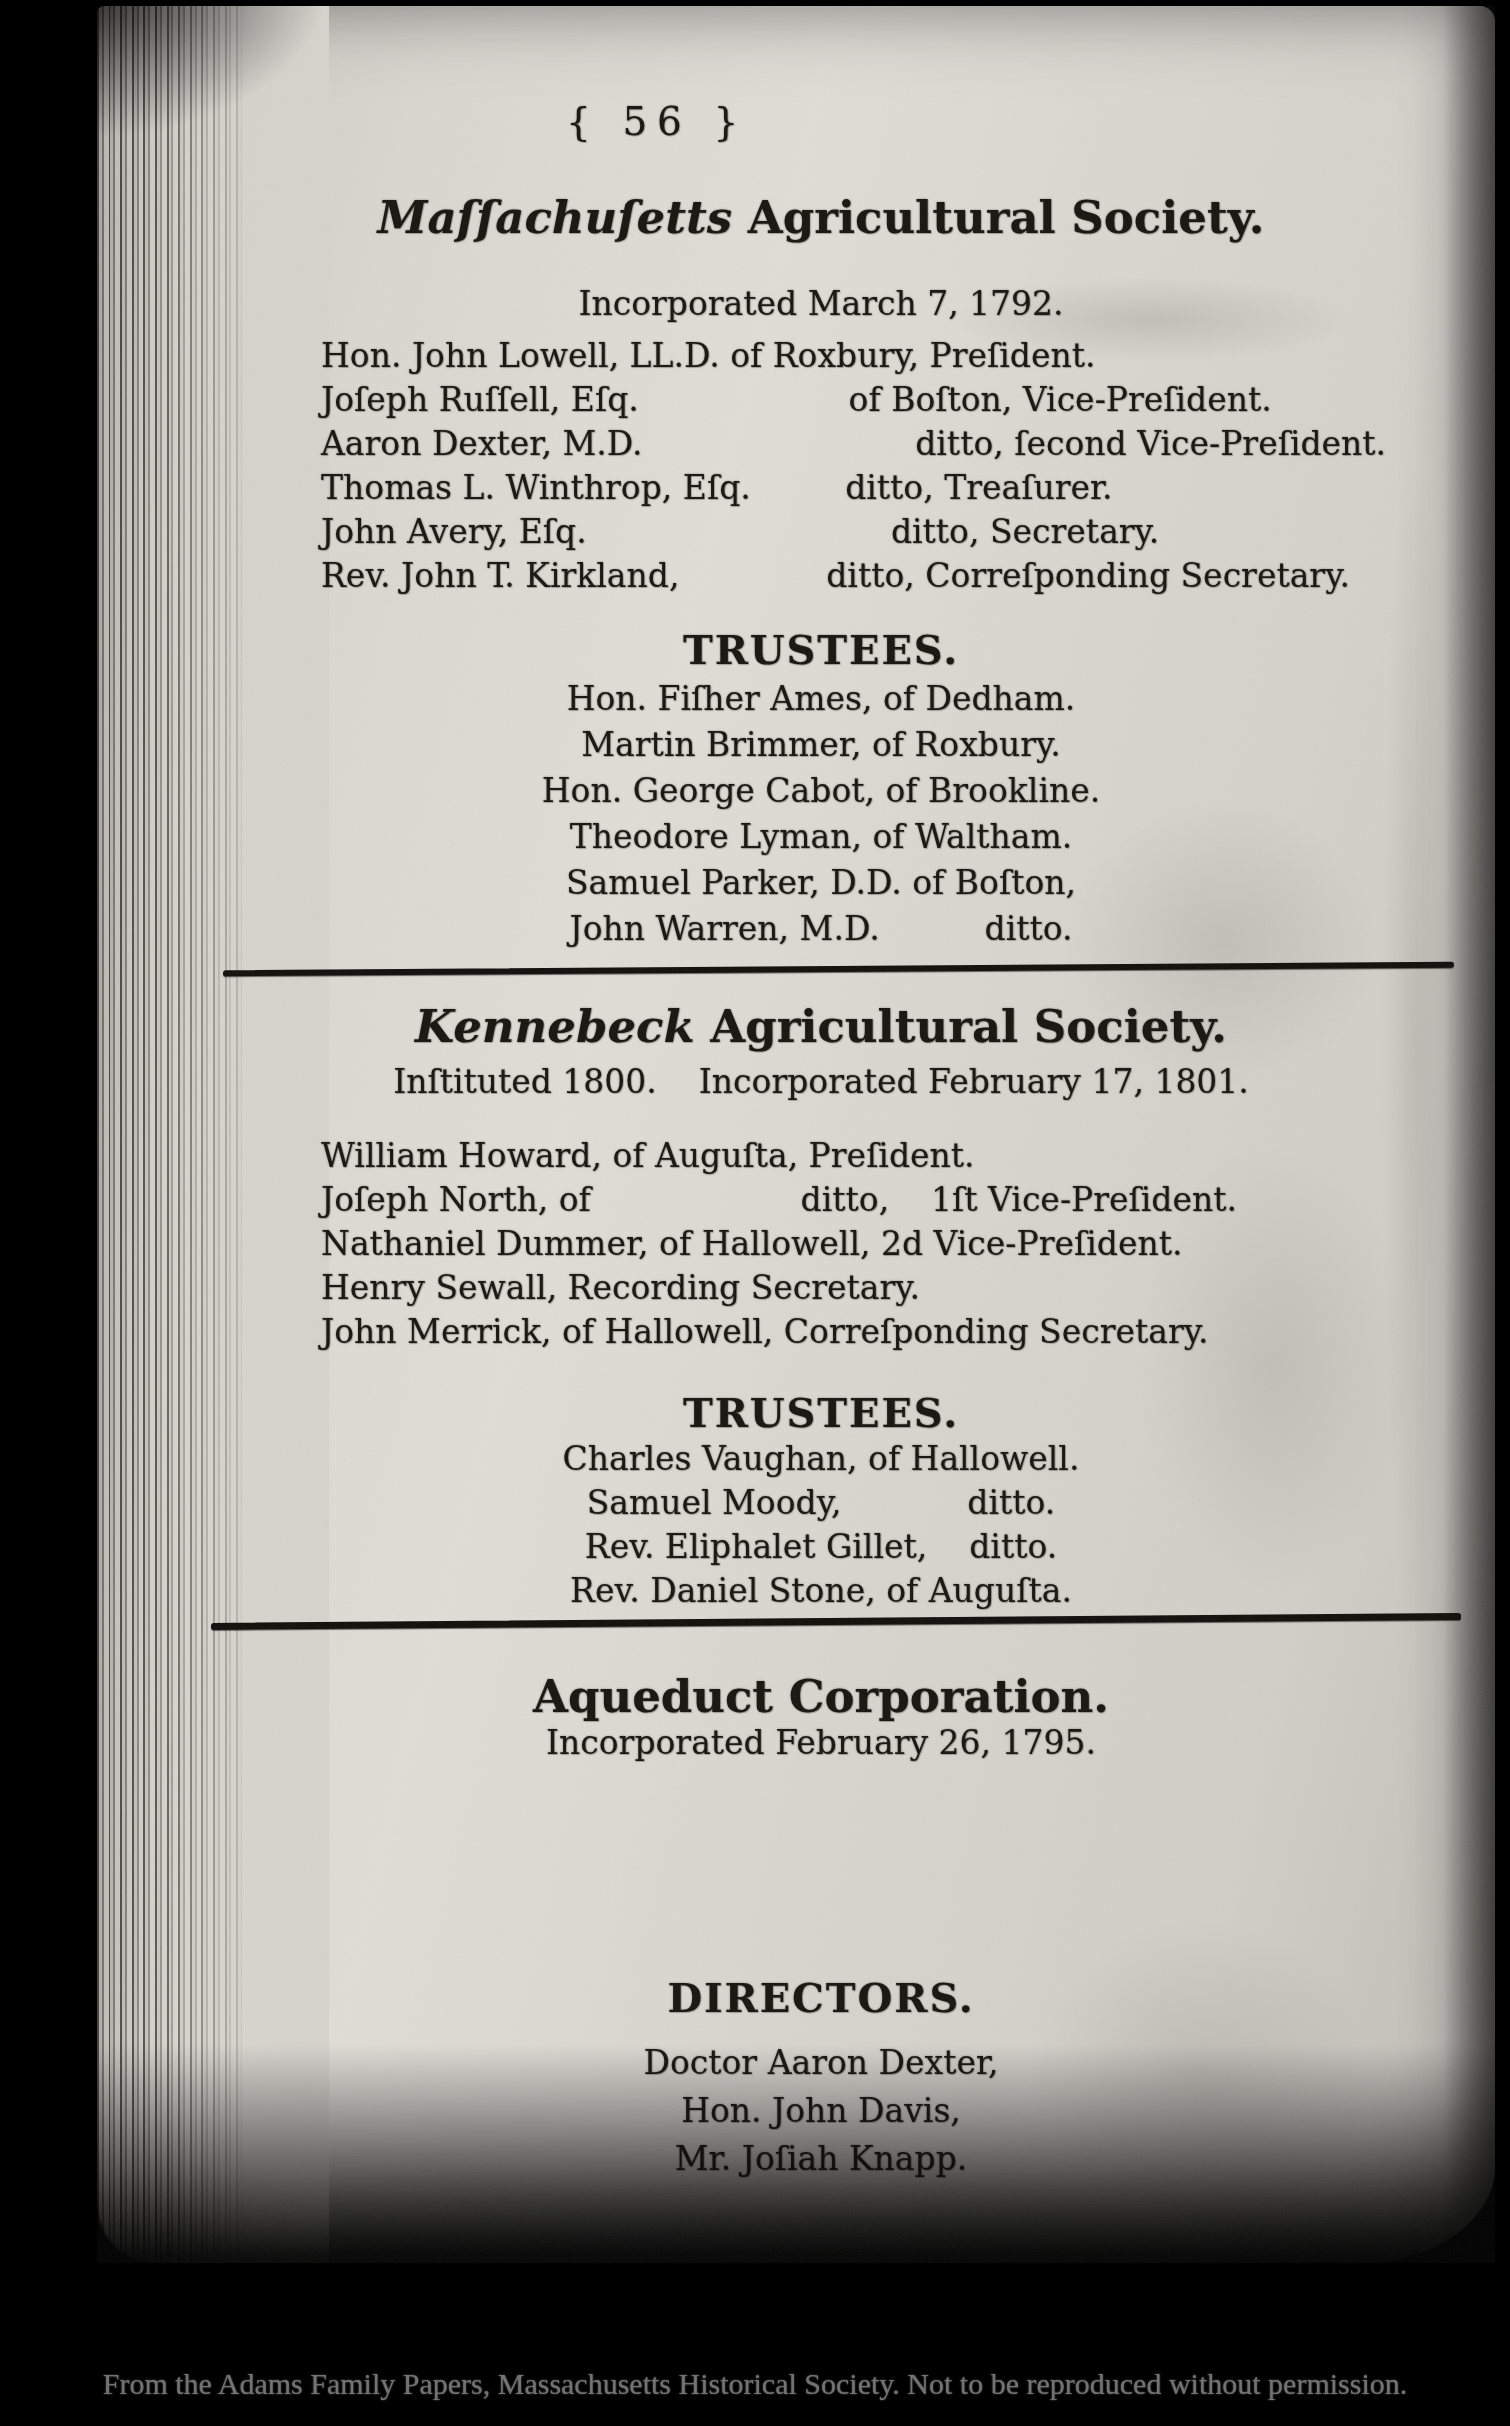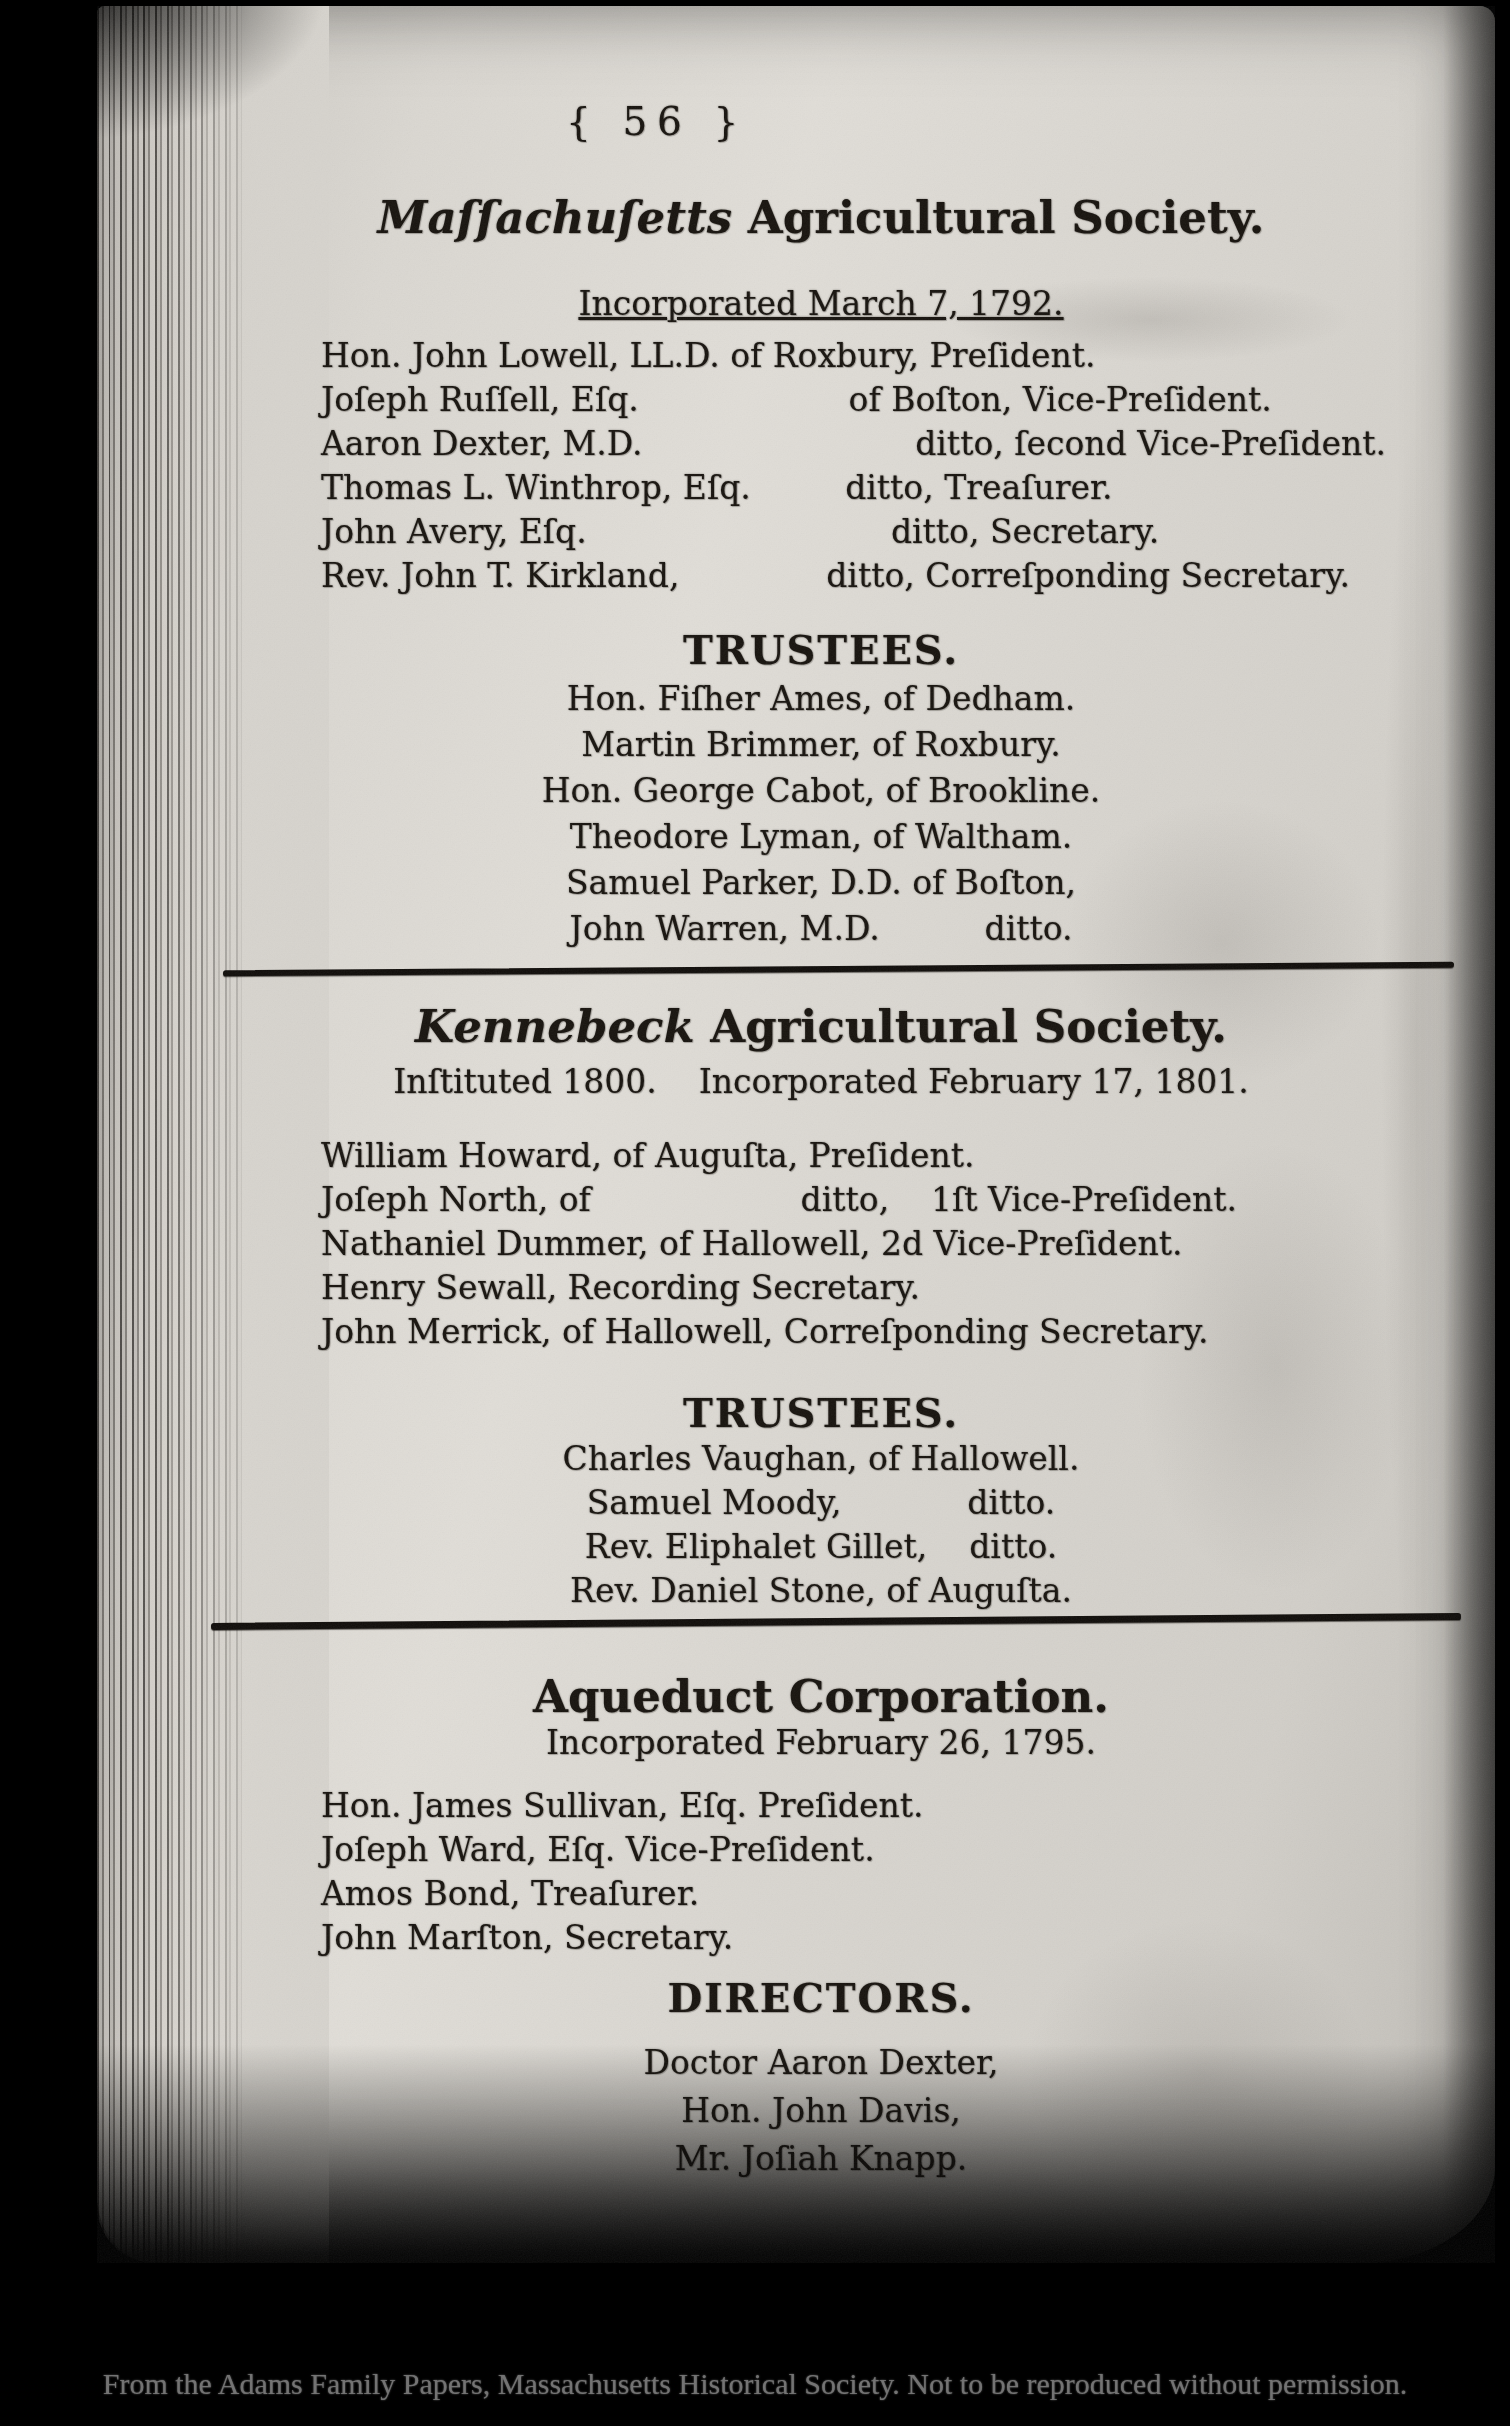--- a/index.html
+++ b/index.html
@@ -39,21 +39,21 @@
 
   .sec-title{position:absolute;left:135px;width:1178px;text-align:center;
         font-size:45px;font-weight:bold;}
   .sec-title .ti{font-style:italic;}
   .sec-sub{position:absolute;left:135px;width:1178px;text-align:center;font-size:33px;}
   .officers{position:absolute;left:224px;width:1149px;font-size:33px;line-height:44px;}
   .roster-h{position:absolute;left:135px;width:1178px;text-align:center;
         font-size:40px;font-weight:bold;letter-spacing:1.9px;}
   .roster{position:absolute;left:135px;width:1178px;text-align:center;font-size:33px;line-height:46px;}
 
-  .t1{top:185px;} .sub1{top:278px;text-decoration:underline;} .off1{top:328px;}
+  .t1{top:185px;} .sub1{top:278px;} .off1{top:328px;}
   .rh1{top:620px;} .ro1{top:670px;}
   .rule{position:absolute;height:5.8px;background:#100d0a;border-radius:2.9px;
         box-shadow:0 1px 1px rgba(16,13,10,.6);}
   .rule1{left:126px;top:960px;width:1231px;transform:rotate(-0.4deg);}
   .t2{top:994px;} .sub2{top:1056px;} .off2{top:1128px;line-height:44px;}
   .rh2{top:1383px;} .ro2{top:1431px;line-height:44px;text-align:center;}
   .rule2{left:114px;top:1612px;width:1250px;height:6.8px;transform:rotate(-0.45deg);}
   .t3{top:1649px;margin-top:15px;} .sub3{top:1717px;} .off3{top:1778px;}
   .rh3{top:1968px;} .ro3{top:2033px;line-height:48px;}
 
@@ -90,21 +90,20 @@
   <div class="sec-title t2 txt"><span class="ti">Kennebeck</span><span> Agricultural Society.</span></div>
   <div class="sec-sub sub2 txt">Inſtituted 1800.    Incorporated February 17, 1801.</div>
   <div class="officers off2 txt"><div>William Howard, of Auguſta, Preſident.</div><div>Joſeph North, of                    ditto,    1ſt Vice-Preſident.</div><div>Nathaniel Dummer, of Hallowell, 2d Vice-Preſident.</div><div>Henry Sewall, Recording Secretary.</div><div>John Merrick, of Hallowell, Correſponding Secretary.</div></div>
   <div class="roster-h rh2 txt">TRUSTEES.</div>
   <div class="roster ro2 txt"><div>Charles Vaughan, of Hallowell.</div><div>Samuel Moody,            ditto.</div><div>Rev. Eliphalet Gillet,    ditto.</div><div>Rev. Daniel Stone, of Auguſta.</div></div>
 
   <div class="rule rule2"></div>
 
   <div class="sec-title t3 txt"><span class="ti"></span><span>Aqueduct Corporation.</span></div>
   <div class="sec-sub sub3 txt">Incorporated February 26, 1795.</div>
-  <div class="officers off3 txt"><div>Hon. James Sullivan, Eſq. Preſident.</div><div>Joſeph Ward, Eſq. Vice-Preſident.</div><div>Amos Bond, Treaſurer.</div><div>John Marſton, Secretary.</div></div>
   <div class="roster-h rh3 txt">DIRECTORS.</div>
   <div class="roster ro3 txt"><div>Doctor Aaron Dexter,</div><div>Hon. John Davis,</div><div>Mr. Joſiah Knapp.</div></div>
 
   <div class="right-shade"></div>
   <div class="bottom-shade"></div>
 
   <svg class="grain" xmlns="http://www.w3.org/2000/svg" viewBox="0 0 1448 2338" width="1398" height="2257">
     <filter id="noiseF">
         <feTurbulence type="fractalNoise" baseFrequency="0.8" numOctaves="2" stitchTiles="stitch"></feTurbulence>
         <feColorMatrix type="saturate" values="0"></feColorMatrix>

